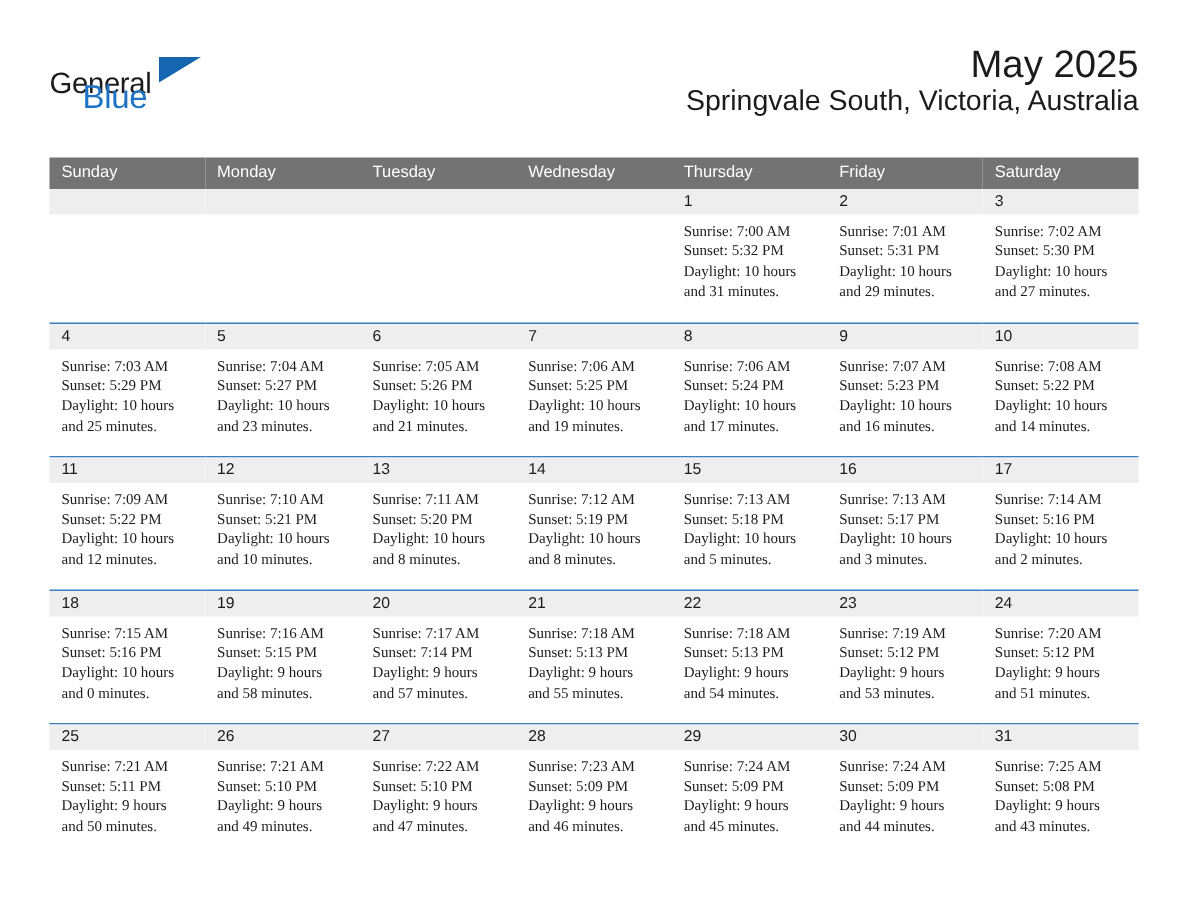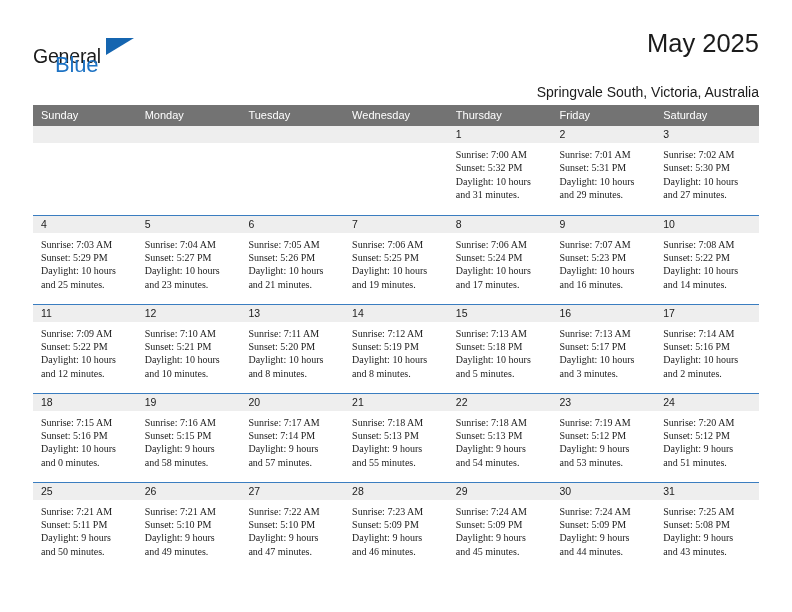--- a/index.html
+++ b/index.html
@@ -72,24 +72,24 @@
     top: 0;
     text-align: right;
   }
   .cal-title {
     font-size: 25.5px;
     color: #1b1b1b;
     line-height: 30px;
     white-space: nowrap;
   }
   .cal-subtitle {
-    font-size: 14px;
+    font-size: 19px;
     color: #1b1b1b;
     line-height: 18px;
-    margin-top: 25px;
+    margin-top: 1px;
     white-space: nowrap;
   }
 
   
   .calendar {
     position: absolute;
     left: 33px;
     top: 105px;
     width: 726px;
     border-collapse: collapse;

